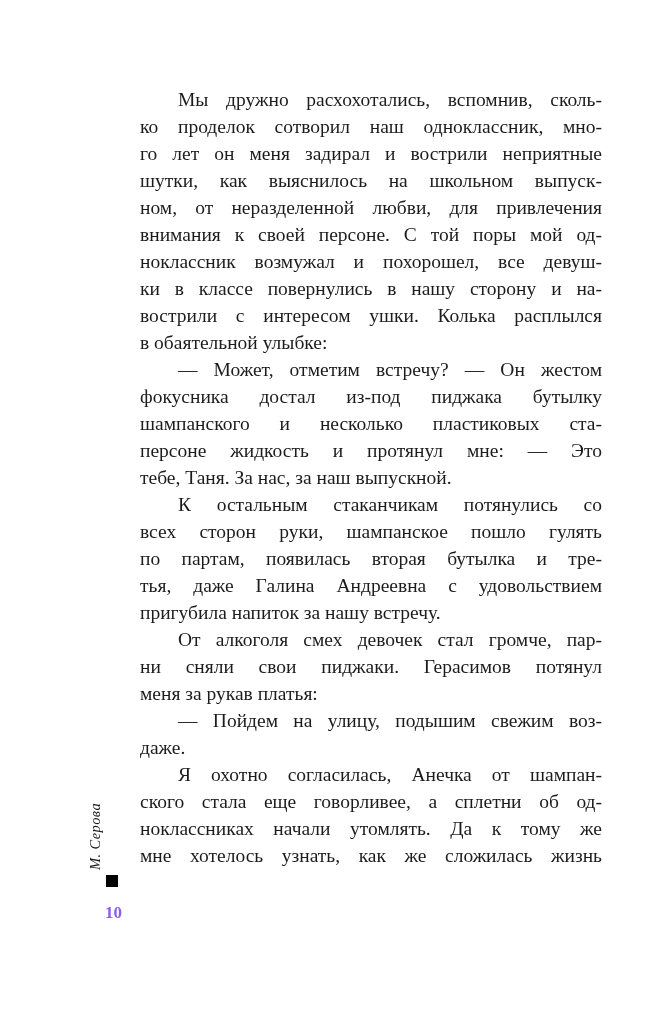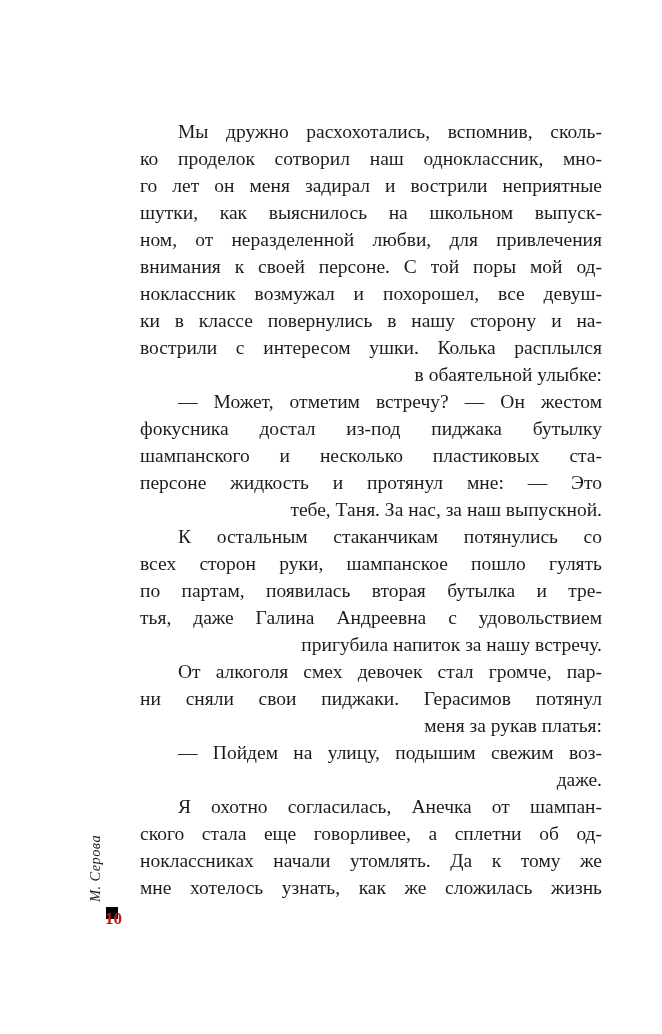--- a/index.html
+++ b/index.html
@@ -12,34 +12,33 @@
     height: 1034px;
     position: relative;
     overflow: hidden;
     font-family: "Liberation Serif", "DejaVu Serif", serif;
     color: #1c1c1c;
   }
   .book-page {
     position: absolute;
     inset: 0;
     background: #ffffff;
-    margin-top: 32px;
   }
   .text-block {
     position: absolute;
     left: 140px;
     top: 86px;
     width: 462px;
   }
   .line {
     height: 27px;
     line-height: 27px;
     font-size: 19.5px;
     white-space: normal;
-    text-align: right;
+    text-align: left;
   }
   .line.just {
     text-align: justify;
     text-align-last: justify;
   }
   .line.indent {
     text-indent: 38px;
   }
   .author-vertical {
     position: absolute;
@@ -59,24 +58,24 @@
     position: absolute;
     left: 106px;
     top: 875px;
     width: 12px;
     height: 12px;
     background: #000000;
   }
   .page-number {
     position: absolute;
     left: 105px;
-    top: 877px;
+    top: 903px;
     font-size: 17px;
     font-weight: bold;
-    color: #b91c1c;
+    color: #8b5cf6;
   }
 </style>
 </head>
 <body>
 
 <div class="book-page">
 
   <div class="text-block">
       <div class="line indent just">Мы дружно расхохотались, вспомнив, сколь-</div>
       <div class="line just">ко проделок сотворил наш одноклассник, мно-</div>

